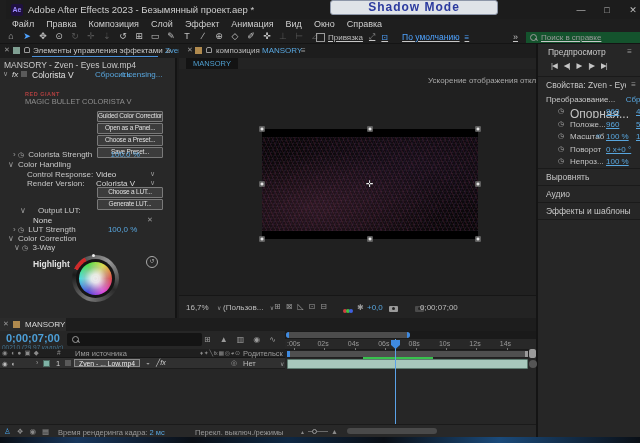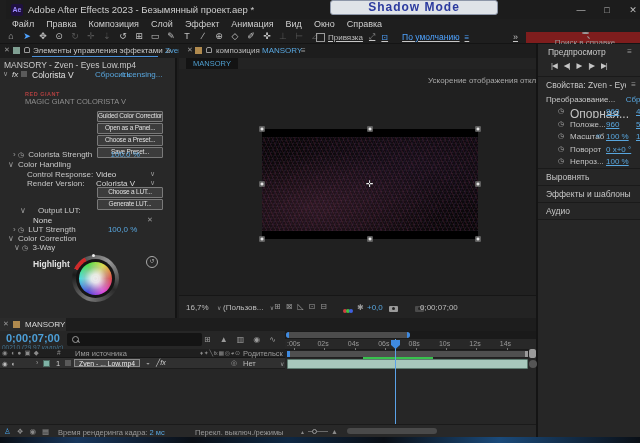--- a/index.html
+++ b/index.html
@@ -116,21 +116,21 @@
   </div>
   <div class="r" style="left:316px;top:31px;width:324px;height:12px;display:flex;align-items:center;text-decoration:underline;">
     <span style="width:7px;height:7px;border:1px solid #9a9a9a;display:inline-block;"></span>
     <span style="font-size:8px;margin:0 6px 0 3px;color:#bdbdbd;">Привязка</span>
     <span style="color:#9a9a9a;font-size:8px;">⤢</span>
     <span class="accent" style="font-size:8px;margin:0 14px 0 6px;">⊡</span>
     <span class="accent" style="font-size:8.5px;">По умолчанию</span>
     <span class="accent" style="font-size:8px;margin:0 0 0 5px;">≡</span>
     <span style="flex:1"></span>
     <span style="color:#bdbdbd;margin-right:8px;">»</span>
-    <span style="width:110px;height:11px;background:#7f1d1d;display:flex;align-items:center;padding-left:4px;gap:4px;flex-direction:column;">
+    <span style="width:110px;height:11px;background:#14532d;display:flex;align-items:center;padding-left:4px;gap:4px;">
       <span class="mag"></span>
       <span style="font-size:8px;color:#9a9a9a;">Поиск в справке</span>
     </span>
   </div>
 
   <div class="r" style="left:0;top:44px;width:177px;height:274px;background:#282828;border-right:2px solid #141414;box-sizing:border-box;">
     <div class="r" style="left:0;top:0;width:177px;height:14px;background:#1d1d1d;">
       <span class="r" style="left:4px;top:2px;color:#9a9a9a;font-size:7px;">✕</span>
       <span class="r" style="left:13px;top:3px;width:7px;height:7px;background:#7f9f92;"></span>
       <span class="r" style="left:24px;top:3px;width:6px;height:6px;border:1px solid #9a9a9a;border-radius:2px 2px 0 0;box-sizing:border-box;"></span>
@@ -144,21 +144,21 @@
     <div class="r nw" style="left:4px;top:16px;font-size:8.5px;color:#c9c9c9;">MANSORY - Zven - Eyes Low.mp4</div>
     <div class="r" style="left:0;top:26px;width:177px;height:10px;">
       <span class="r caret" style="left:3px;top:0;font-size:7px;">∨</span>
       <span class="r" style="left:12px;top:0;font-style:italic;font-size:8px;color:#ddd;">fx</span>
       <span class="r" style="left:21px;top:1px;width:6px;height:6px;background:#5a5a5a;"></span>
       <span class="r nw" style="left:32px;top:0;font-size:8.5px;color:#e0e0e0;">Colorista V</span>
       <span class="r blue" style="left:95px;top:0;font-size:8px;">Сбросить</span>
       <span class="r blue" style="left:122px;top:0;font-size:8px;">Licensing...</span>
     </div>
     <div class="r nw" style="left:25px;top:47px;font-size:5.5px;font-weight:bold;color:#b04040;letter-spacing:0.5px;">RED GIANT</div>
-    <div class="r nw" style="left:25px;top:53px;font-size:7.5px;color:#8f8f8f;">MAGIC GIANT COLORISTA V</div>
+    <div class="r nw" style="left:25px;top:53px;font-size:7.5px;color:#8f8f8f;">MAGIC BULLET COLORISTA V</div>
     <div class="r" style="left:97px;top:67px;width:66px;">
         <div class="ecbtn">Guided Color Correction...</div>
         <div class="ecbtn">Open as a Panel...</div>
         <div class="ecbtn">Choose a Preset...</div>
         <div class="ecbtn">Save Preset...</div>
       </div>
 
     <div class="r nw" style="left:0;top:106px;font-size:8px;">
       <span class="caret" style="margin-left:13px;">›</span>
       <span class="watch">◷</span>
@@ -337,24 +337,24 @@
         <span class="blue" style="position:absolute;left:68px;top:2px;font-size:8px;text-decoration:underline;">100 %</span>
         <span class="blue" style="position:absolute;left:98px;top:2px;font-size:8px;text-decoration:underline;"></span>
       </div>
       </div>
     <div class="divh r" style="left:0;top:124px;width:102px;"></div>
     <div class="r" style="left:0;top:125px;width:102px;">
         <div style="height:16px;border-bottom:1px solid #1a1a1a;display:flex;align-items:center;padding-left:8px;">
         <span class="seclabel">Выровнять</span>
       </div>
         <div style="height:16px;border-bottom:1px solid #1a1a1a;display:flex;align-items:center;padding-left:8px;">
+        <span class="seclabel">Аудио</span>
+      </div>
+        <div style="height:16px;border-bottom:1px solid #1a1a1a;display:flex;align-items:center;padding-left:8px;">
         <span class="seclabel">Эффекты и шаблоны</span>
-      </div>
-        <div style="height:16px;border-bottom:1px solid #1a1a1a;display:flex;align-items:center;padding-left:8px;">
-        <span class="seclabel">Аудио</span>
       </div>
       </div>
   </div>
 
   <div class="r" style="left:0;top:318px;width:536px;height:119px;background:#262626;">
     <div class="r" style="left:0;top:0;width:536px;height:13px;background:#1d1d1d;">
       <span class="r" style="left:0;top:0;width:66px;height:13px;background:#2b2b2b;">
         <span class="r" style="left:3px;top:2px;color:#9a9a9a;font-size:7px;">✕</span>
         <span class="r" style="left:13px;top:3px;width:7px;height:7px;background:#b08a4e;"></span>
         <span class="r" style="left:25px;top:2px;font-size:8px;color:#d6d6d6;">MANSORY</span>

